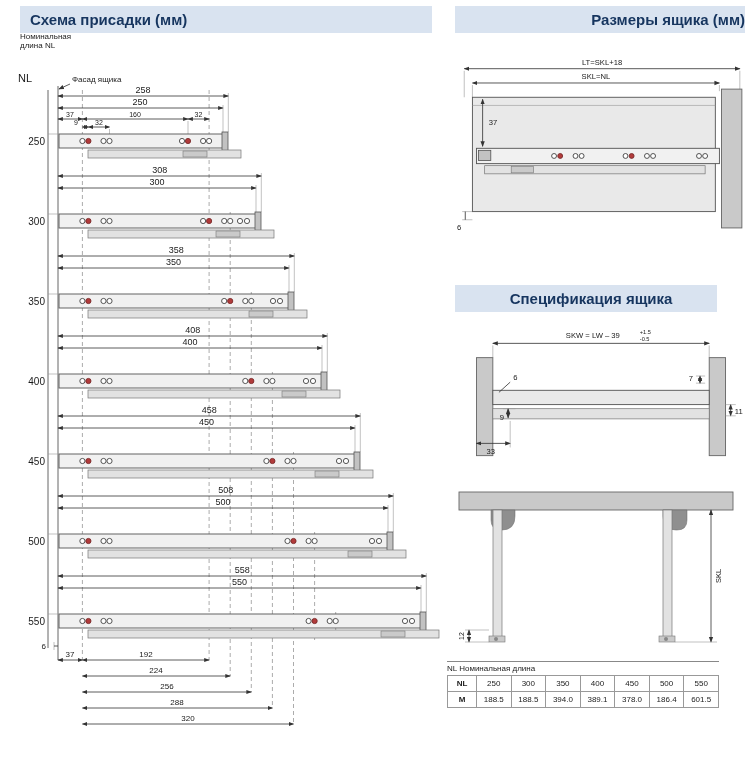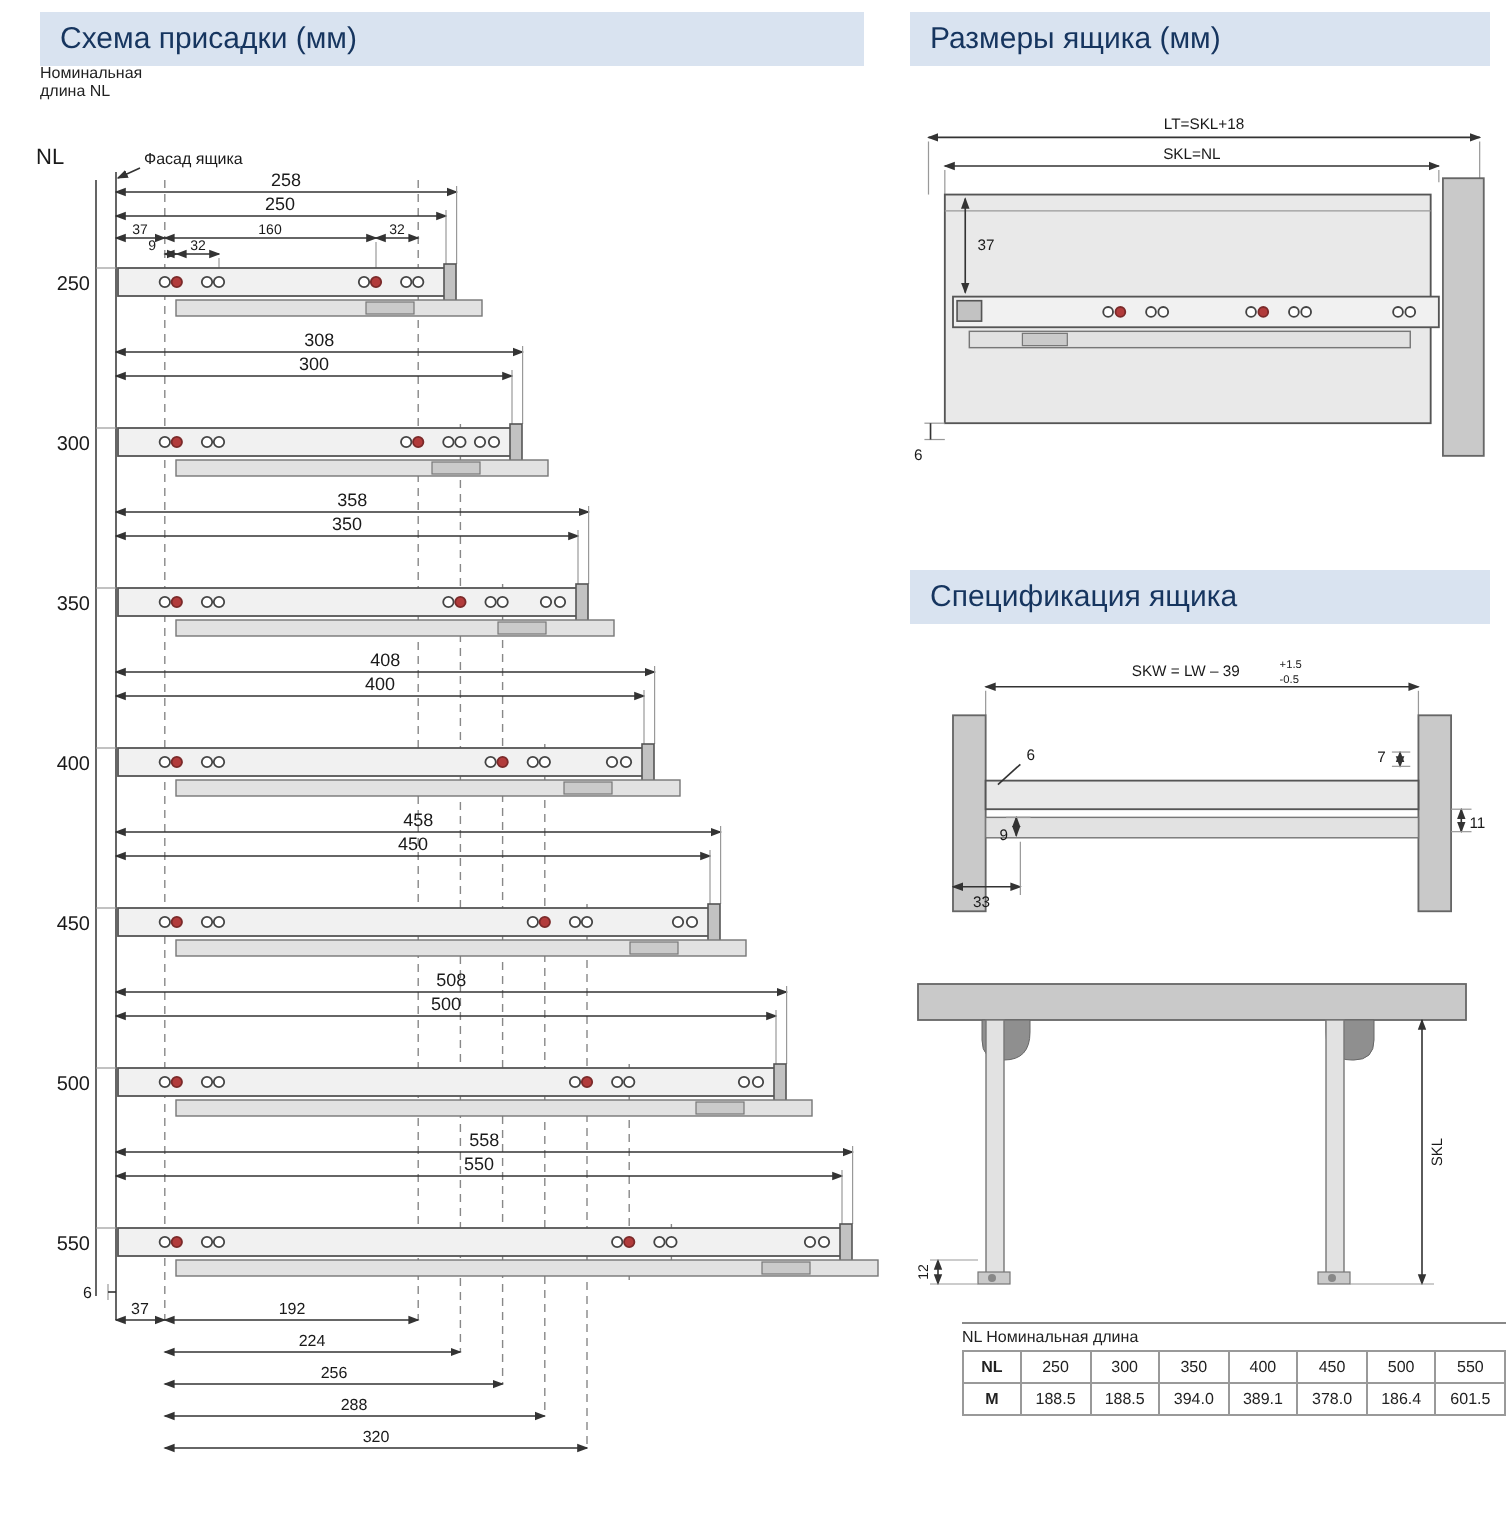--- a/index.html
+++ b/index.html
@@ -1,21 +1,21 @@
 <!DOCTYPE html>
 <html style="--header_bg: #d9e3f0; --header_text: #16355f; --hole_accent: #b23b3b; --panel_gray: #c9c9c9; --rail_gray: #f1f1f1; --line: #444444;"><head>
 <meta charset="utf-8">
 <style>
   html,body{margin:0;padding:0;background:#fff;font-family:"Liberation Sans",sans-serif;}
   .page{position:relative;width:754px;height:758px;background:#fff;overflow:hidden;}
   .hdr{position:absolute;height:27px;line-height:27px;background:var(--header_bg,#d9e3f0);
-       color:var(--header_text,#16355f);font-size:15px;font-weight:normal;padding-left:10px;box-sizing:border-box;}
+       color:var(--header_text,#16355f);font-size:15px;font-weight:bold;padding-left:10px;box-sizing:border-box;}
   .hdr-left{left:20px;top:6px;width:412px;}
-  .hdr-right1{left:455px;top:6px;width:290px;}
-  .hdr-right2{left:455px;top:285px;width:290px;}
+  .hdr-right1{left:455px;top:6px;width:290px;text-align:right;}
+  .hdr-right2{left:455px;top:285px;width:262px;text-align:center;}
   .nominal{position:absolute;left:20px;top:32px;font-size:8px;color:#222;line-height:9px;}
   svg{position:absolute;overflow:visible;}
   #leftFig{left:10px;top:56px;}
   #rightFig1{left:452px;top:50px;}
   #rightFig2{left:452px;top:322px;}
   #rightFig3{left:452px;top:478px;}
   svg text{font-family:"Liberation Sans",sans-serif;fill:#1a1a1a;}
   .t11{font-size:11px}.t10{font-size:10px}.t9{font-size:9px}.t8{font-size:8px}.t75{font-size:7.5px}.t7{font-size:7px}.t5{font-size:5.5px}
   .dim{stroke:#333;stroke-width:0.8;}
   .thin{stroke:#333;stroke-width:0.8;}
@@ -24,21 +24,21 @@
   .axis{stroke:#555;stroke-width:0.9;}
   .rail{fill:#f1f1f1;stroke:#555;stroke-width:0.9;}
   .inner-rail{fill:#e2e2e2;stroke:#777;stroke-width:0.7;}
   .runner{fill:#cacaca;stroke:#777;stroke-width:0.6;}
   .bracket{fill:#c2c2c2;stroke:#555;stroke-width:0.8;}
   .holes circle{fill:#fff;stroke:#444;stroke-width:0.9;}
   .holes circle.red{fill:var(--hole_accent,#b23b3b);stroke:#7a2a2a;}
   .panel{fill:#e9e9e9;stroke:#555;stroke-width:0.9;}
   .bar{fill:#c9c9c9;stroke:#666;stroke-width:0.9;}
   .hook{fill:#8f8f8f;stroke:#666;stroke-width:0.5;}
-  .spec-table{position:absolute;left:481px;top:661px;width:272px;}
+  .spec-table{position:absolute;left:447px;top:661px;width:272px;}
   .tbl-caption{font-size:8px;color:#222;border-top:1px solid #888;padding-top:2px;margin-bottom:2px;}
   .spec-table table{width:100%;border-collapse:collapse;table-layout:fixed;}
   .spec-table td{border:1px solid #999;font-size:8px;text-align:center;height:13px;color:#222;}
   .spec-table td.lbl{font-weight:bold;width:26px;}
 </style>
 </head>
 <body>
 
 <div class="page">
 

